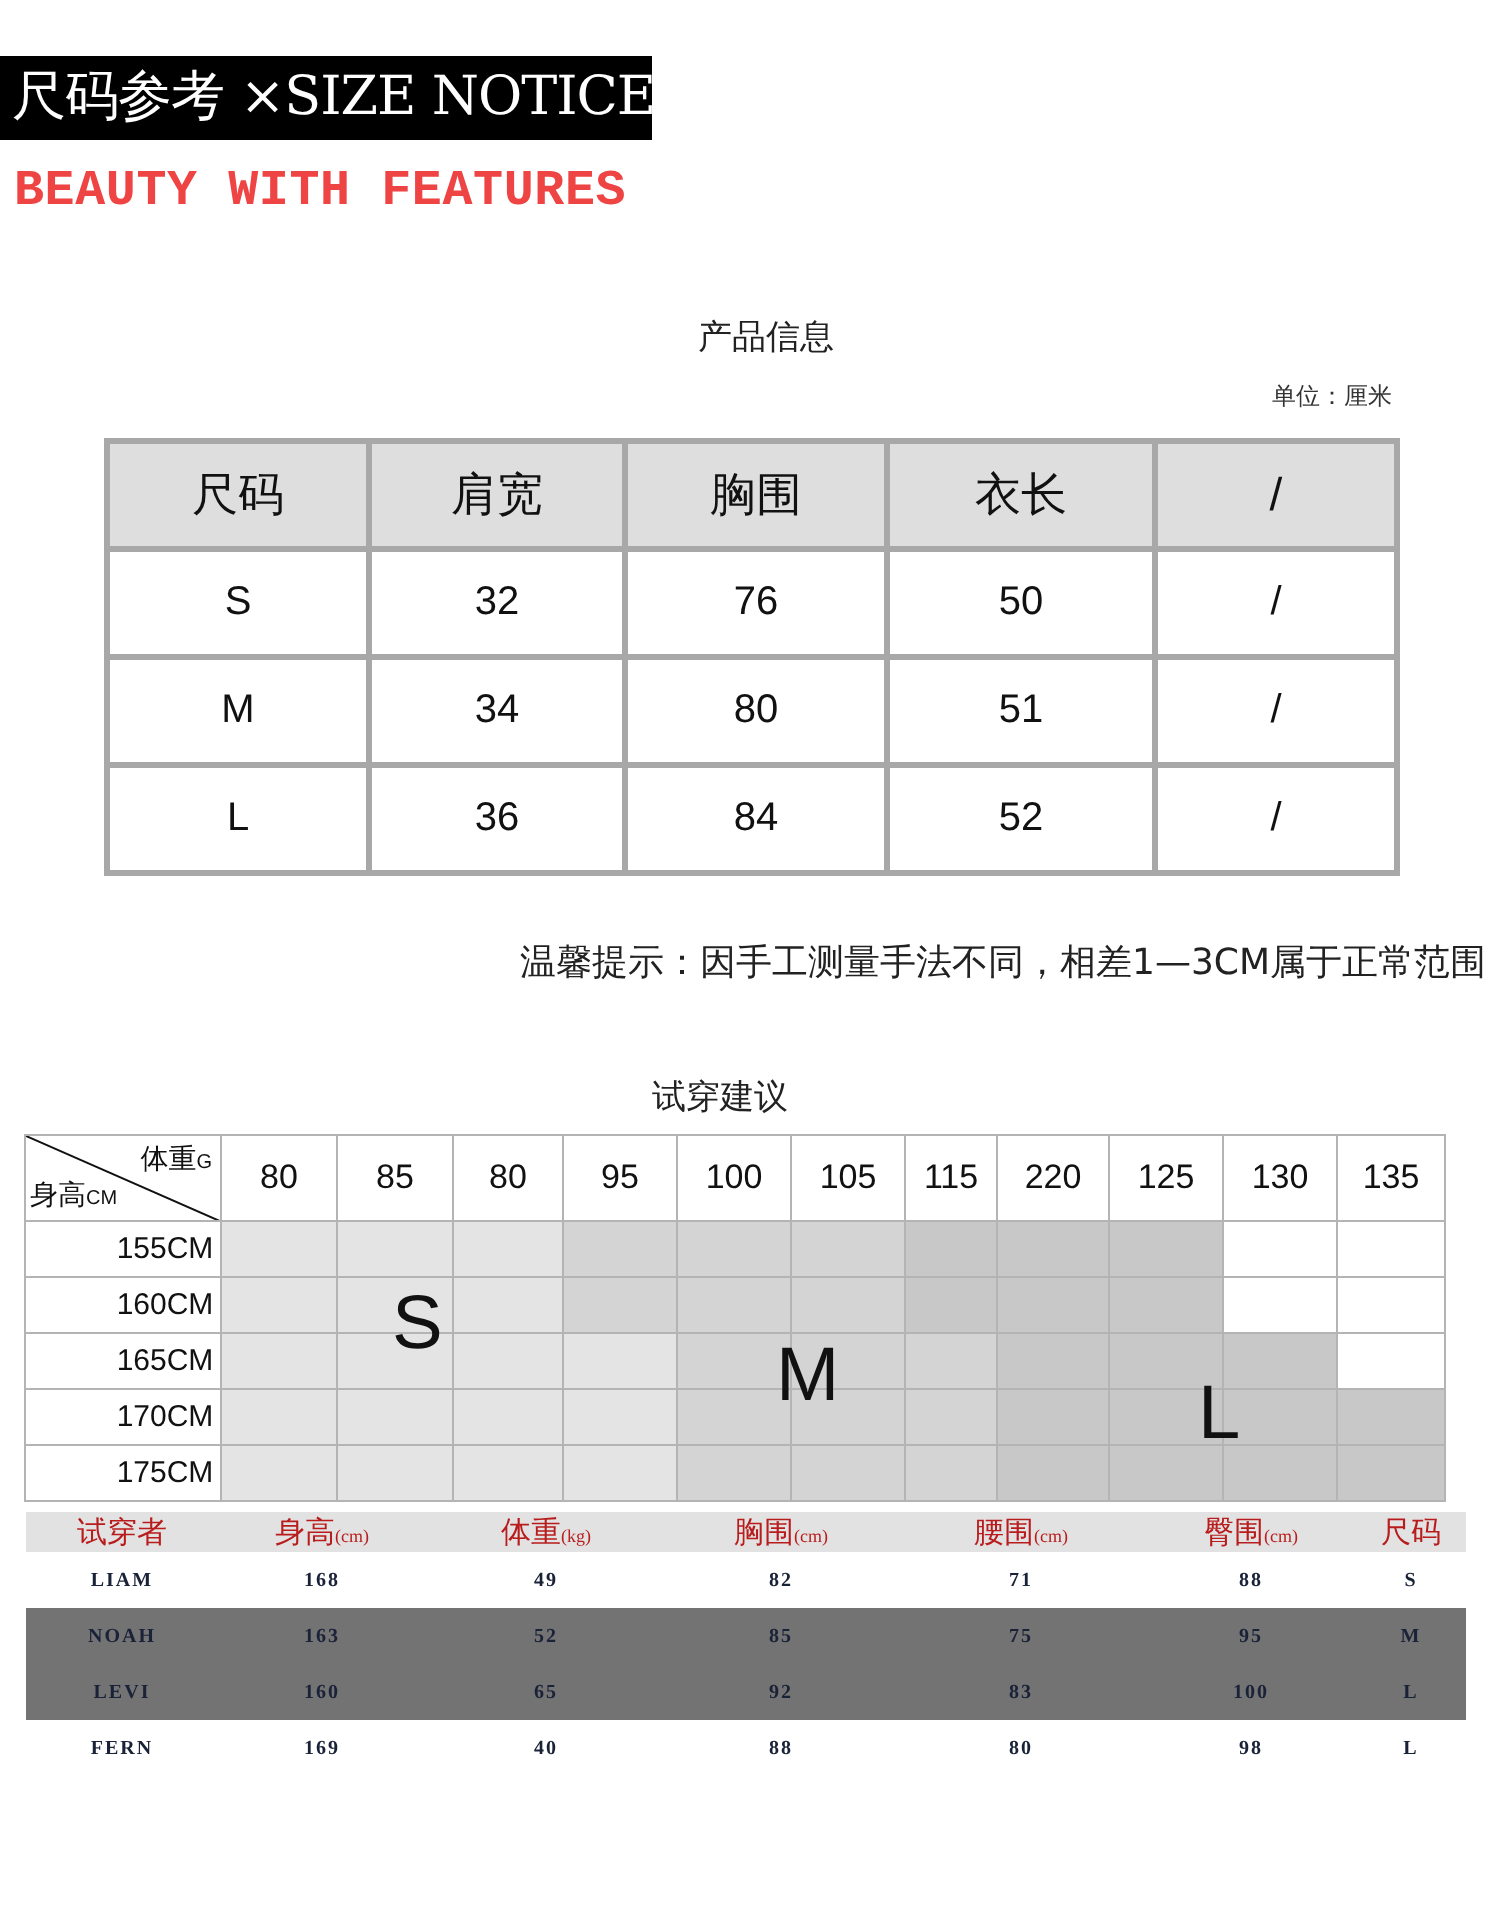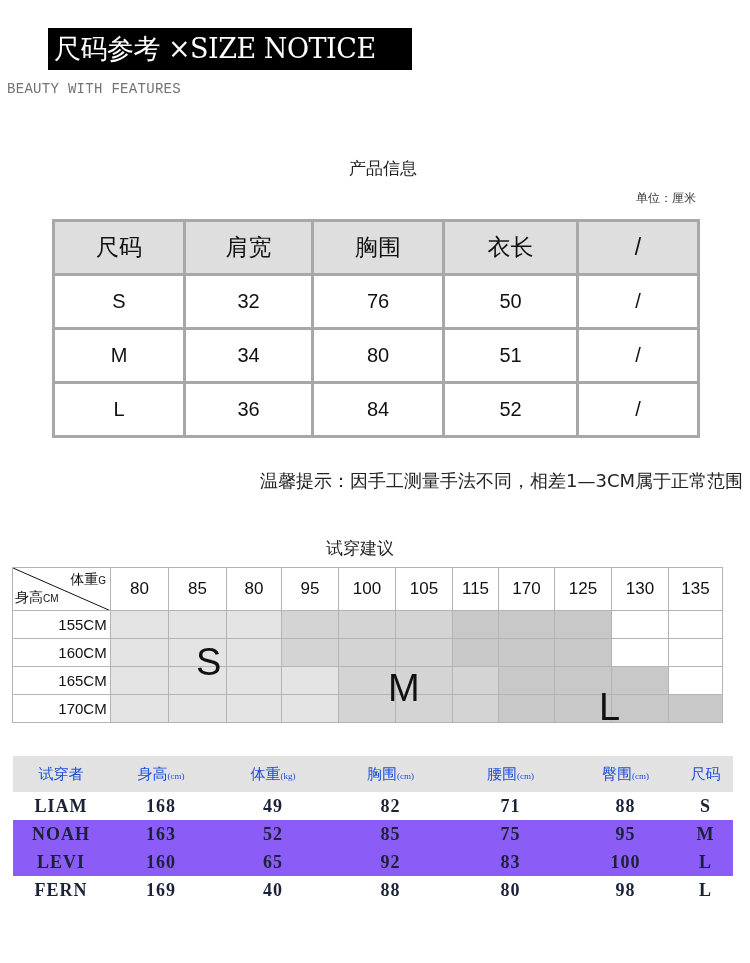--- a/index.html
+++ b/index.html
@@ -1,31 +1,30 @@
 <!DOCTYPE html>
 <html><head>
 <meta charset="utf-8">
 <style>
   * { box-sizing: border-box; margin: 0; padding: 0; }
   html, body { width: 750px; height: 963px; background: #ffffff; overflow: hidden; }
   body { position: relative; font-family: "DejaVu Sans", "Liberation Sans", sans-serif; color: #111; }
 
   .banner {
-    position: absolute; left: 0; top: 28px; width: 364px; height: 42px;
+    position: absolute; left: 0; top: 28px; width: 326px; height: 42px;
     background: #000; color: #fff;
     font-family: "DejaVu Serif", "Liberation Serif", serif;
     font-size: 27px; line-height: 42px; padding-left: 6px; white-space: nowrap;
     letter-spacing: -0.5px;
-    margin-left: 48px;
   }
   .banner .cn { font-weight: normal; margin-right: 8px; }
   .subtitle {
     position: absolute; left: 7px; top: 81px;
     font-family: "Liberation Mono", "DejaVu Sans Mono", monospace;
-    font-size: 14px; color: #737373; letter-spacing: 0.3px;
+    font-size: 25px; color: #ef4444; letter-spacing: 0.3px; font-weight: bold;
   }
 
   .sec-title { position: absolute; font-size: 17px; color: #222; }
   .unit { position: absolute; right: 54px; top: 190px; font-size: 12px; color: #333; margin-left: 12px; }
 
   
   .ptable {
     position: absolute; left: 52px; top: 219px; width: 648px; height: 217px;
     border: 2px solid #a8a8a8; border-collapse: collapse;
   }
@@ -57,24 +56,24 @@
   .c-w { background: #ffffff; }
 
   .size-letter { position: absolute; font-family: "Liberation Sans", sans-serif; font-size: 38px; color: #111; }
 
   
   .trial {
     position: absolute; left: 13px; top: 756px; width: 720px; border-collapse: collapse;
     font-family: "Liberation Serif", "DejaVu Serif", serif; color: #1a2238;
   }
   .trial td { height: 28px; text-align: center; font-size: 15px; letter-spacing: 1px; padding: 0; }
-  .trial tr.th td { height: 36px; background: #e2e2e2; font-size: 15px; color: #1d4ed8; letter-spacing: 0; }
+  .trial tr.th td { height: 20px; background: #e2e2e2; font-size: 15px; color: #b91c1c; letter-spacing: 0; }
   .trial tr.th small { font-size: 9px; }
-  .trial tr.alt td { background: #8b5cf6; }
-  .trial tr.row td { font-weight: bold; font-size: 18px; }
+  .trial tr.alt td { background: #737373; }
+  .trial tr.row td { font-weight: bold; font-size: 10px; }
 </style>
 </head>
 <body>
 
 <div class="banner">
   <span class="cn">尺码参考</span><span>×SIZE NOTICE</span>
 </div>
 <div class="subtitle">BEAUTY WITH FEATURES</div>
 
 <div class="sec-title" style="left:349px; top:157px;text-align:center;">产品信息</div>
@@ -127,21 +126,21 @@
       <span class="w"><span>体重</span><small>G</small></span>
       <span class="h"><span>身高</span><small>CM</small></span>
     </td>
     <td style="width:58px">80</td>
     <td style="width:58px">85</td>
     <td style="width:55px">80</td>
     <td style="width:57px">95</td>
     <td style="width:57px">100</td>
     <td style="width:57px">105</td>
     <td style="width:46px">115</td>
-    <td style="width:56px">170</td>
+    <td style="width:56px">220</td>
     <td style="width:57px">125</td>
     <td style="width:57px">130</td>
     <td style="width:54px">135</td>
   </tr>
   <tr>
     <td class="rowlabel">155CM</td>
     <td class="c-s"></td>
         <td class="c-s"></td>
         <td class="c-s"></td>
     <td class="c-m"></td>
@@ -176,20 +175,34 @@
     <td class="c-m"></td>
         <td class="c-m"></td>
         <td class="c-m"></td>
     <td class="c-l"></td>
         <td class="c-l"></td>
         <td class="c-l"></td>
     <td class="c-w"></td>
   </tr>
   <tr>
     <td class="rowlabel">170CM</td>
+    <td class="c-s"></td>
+        <td class="c-s"></td>
+        <td class="c-s"></td>
+        <td class="c-s"></td>
+    <td class="c-m"></td>
+        <td class="c-m"></td>
+        <td class="c-m"></td>
+    <td class="c-l"></td>
+        <td class="c-l"></td>
+        <td class="c-l"></td>
+        <td class="c-l"></td>
+  </tr>
+  <tr>
+    <td class="rowlabel">175CM</td>
     <td class="c-s"></td>
         <td class="c-s"></td>
         <td class="c-s"></td>
         <td class="c-s"></td>
     <td class="c-m"></td>
         <td class="c-m"></td>
         <td class="c-m"></td>
     <td class="c-l"></td>
         <td class="c-l"></td>
         <td class="c-l"></td>

